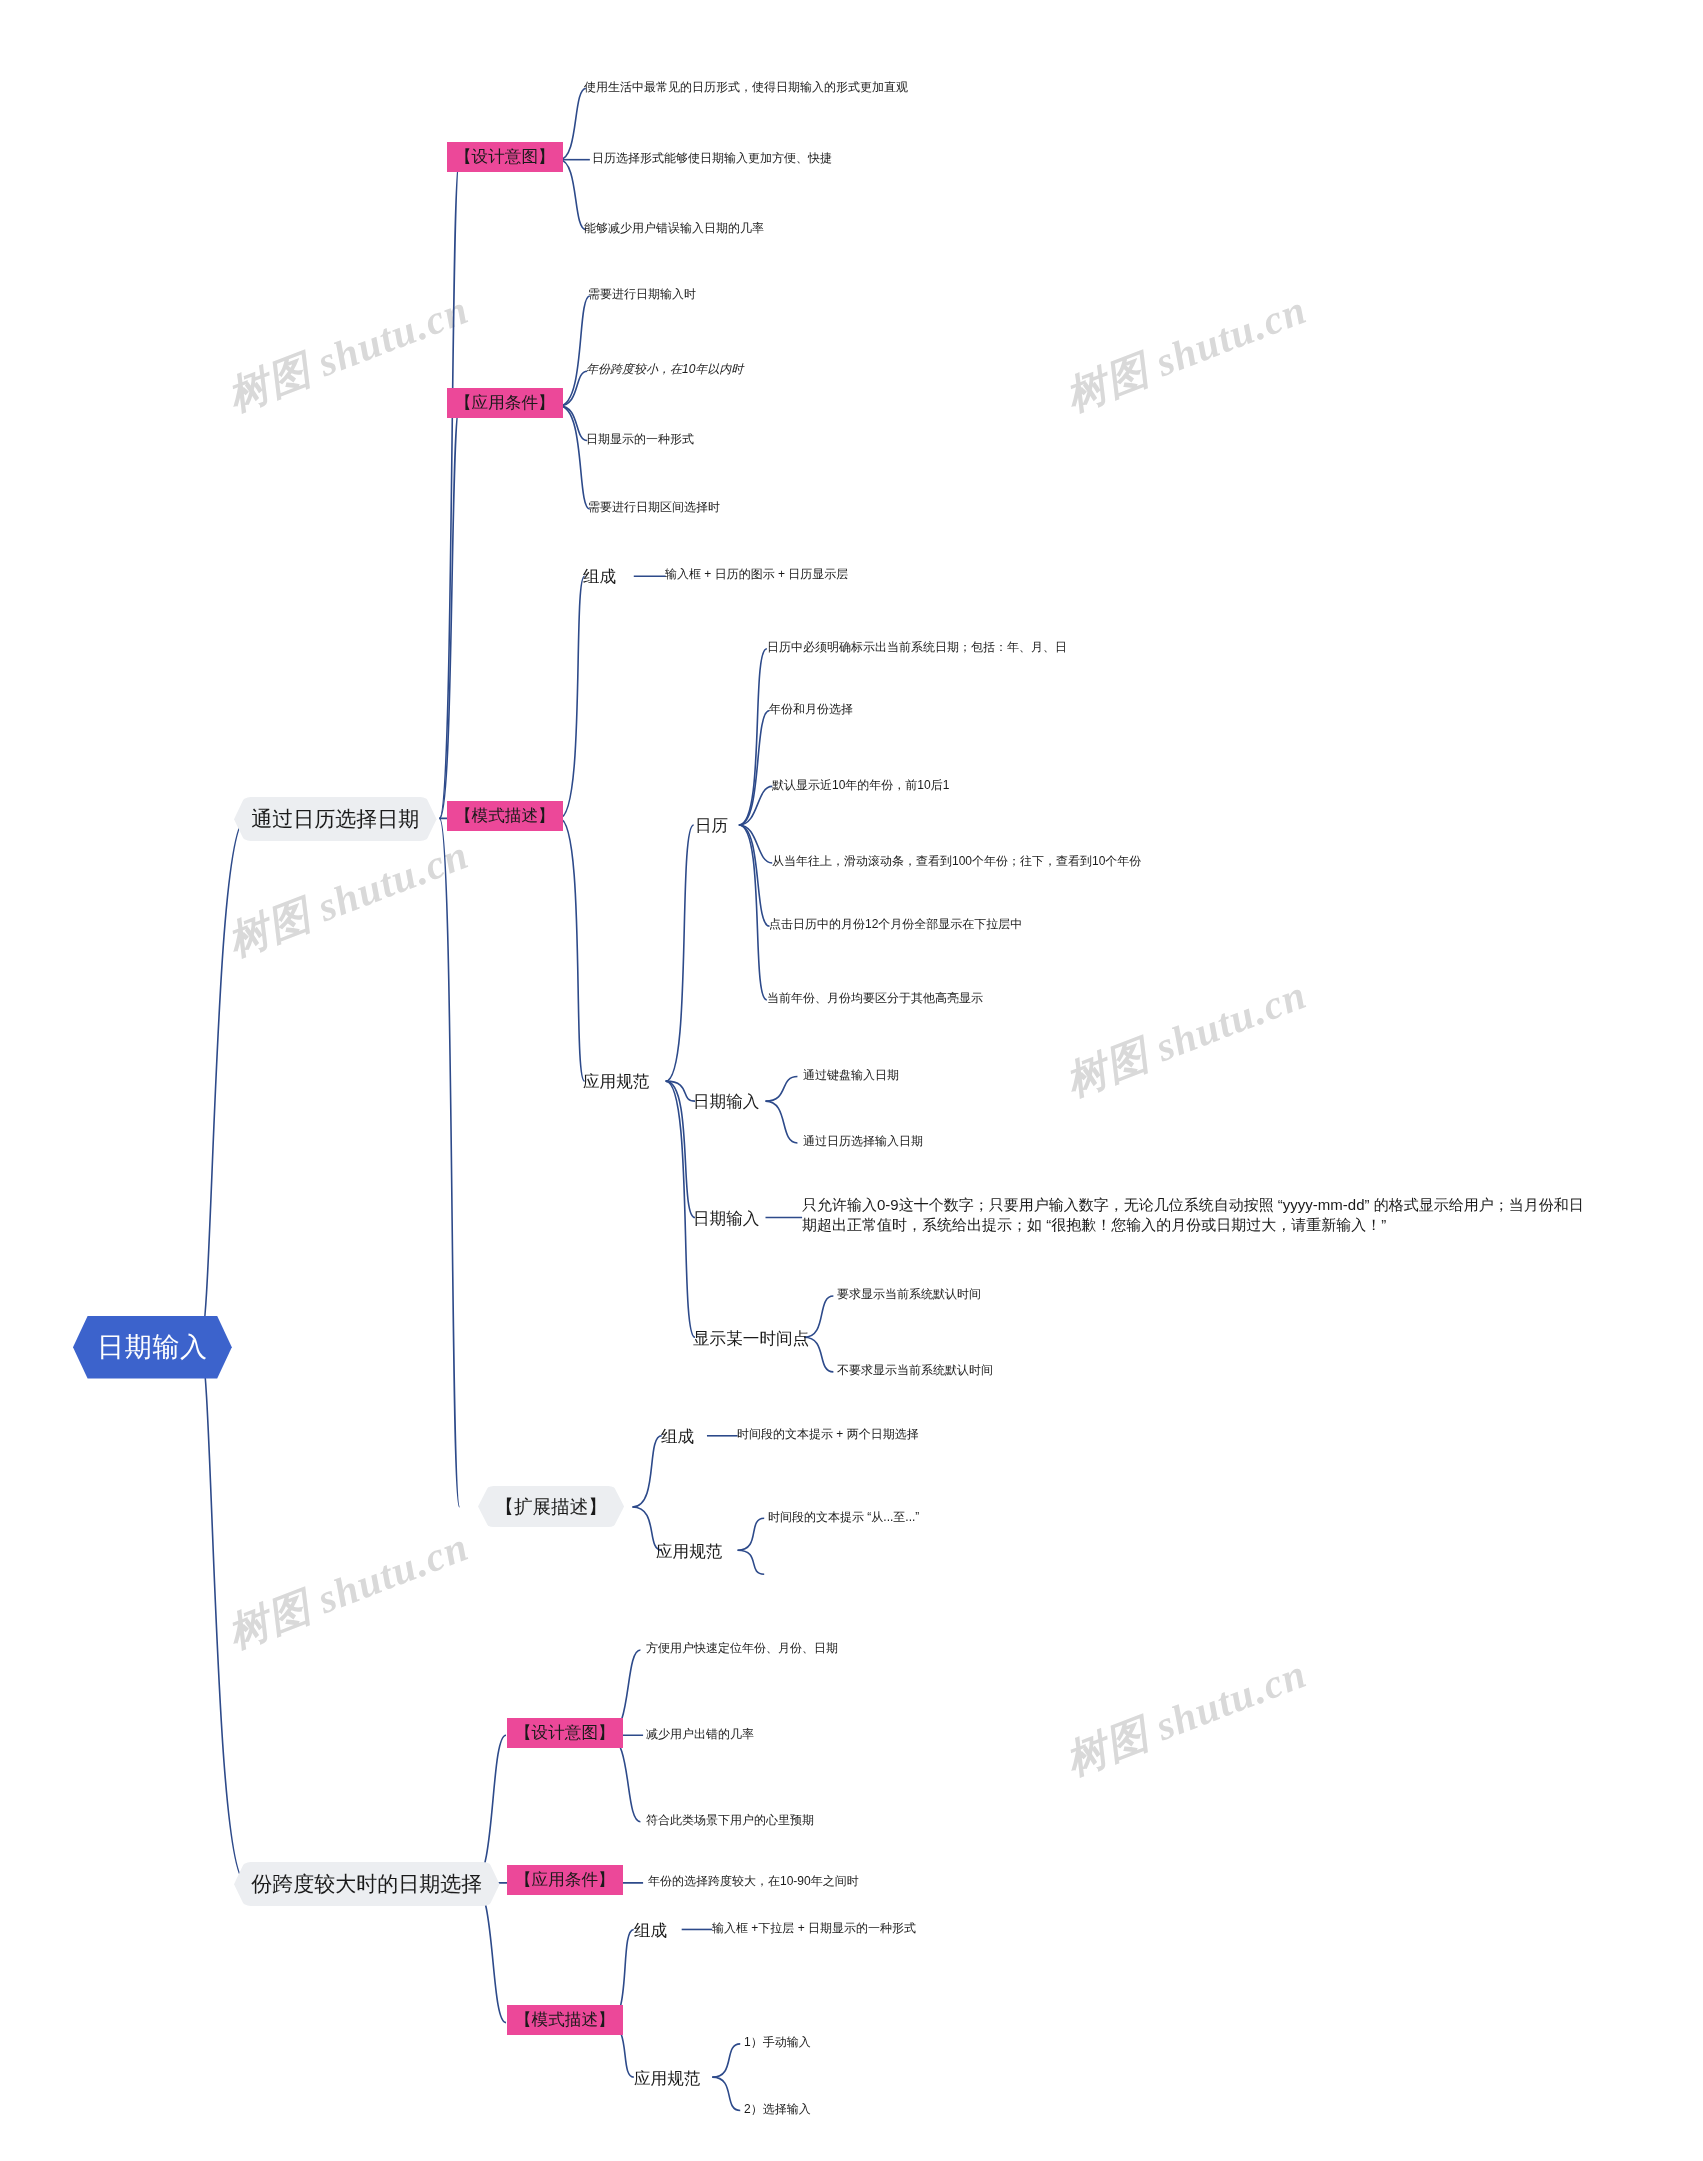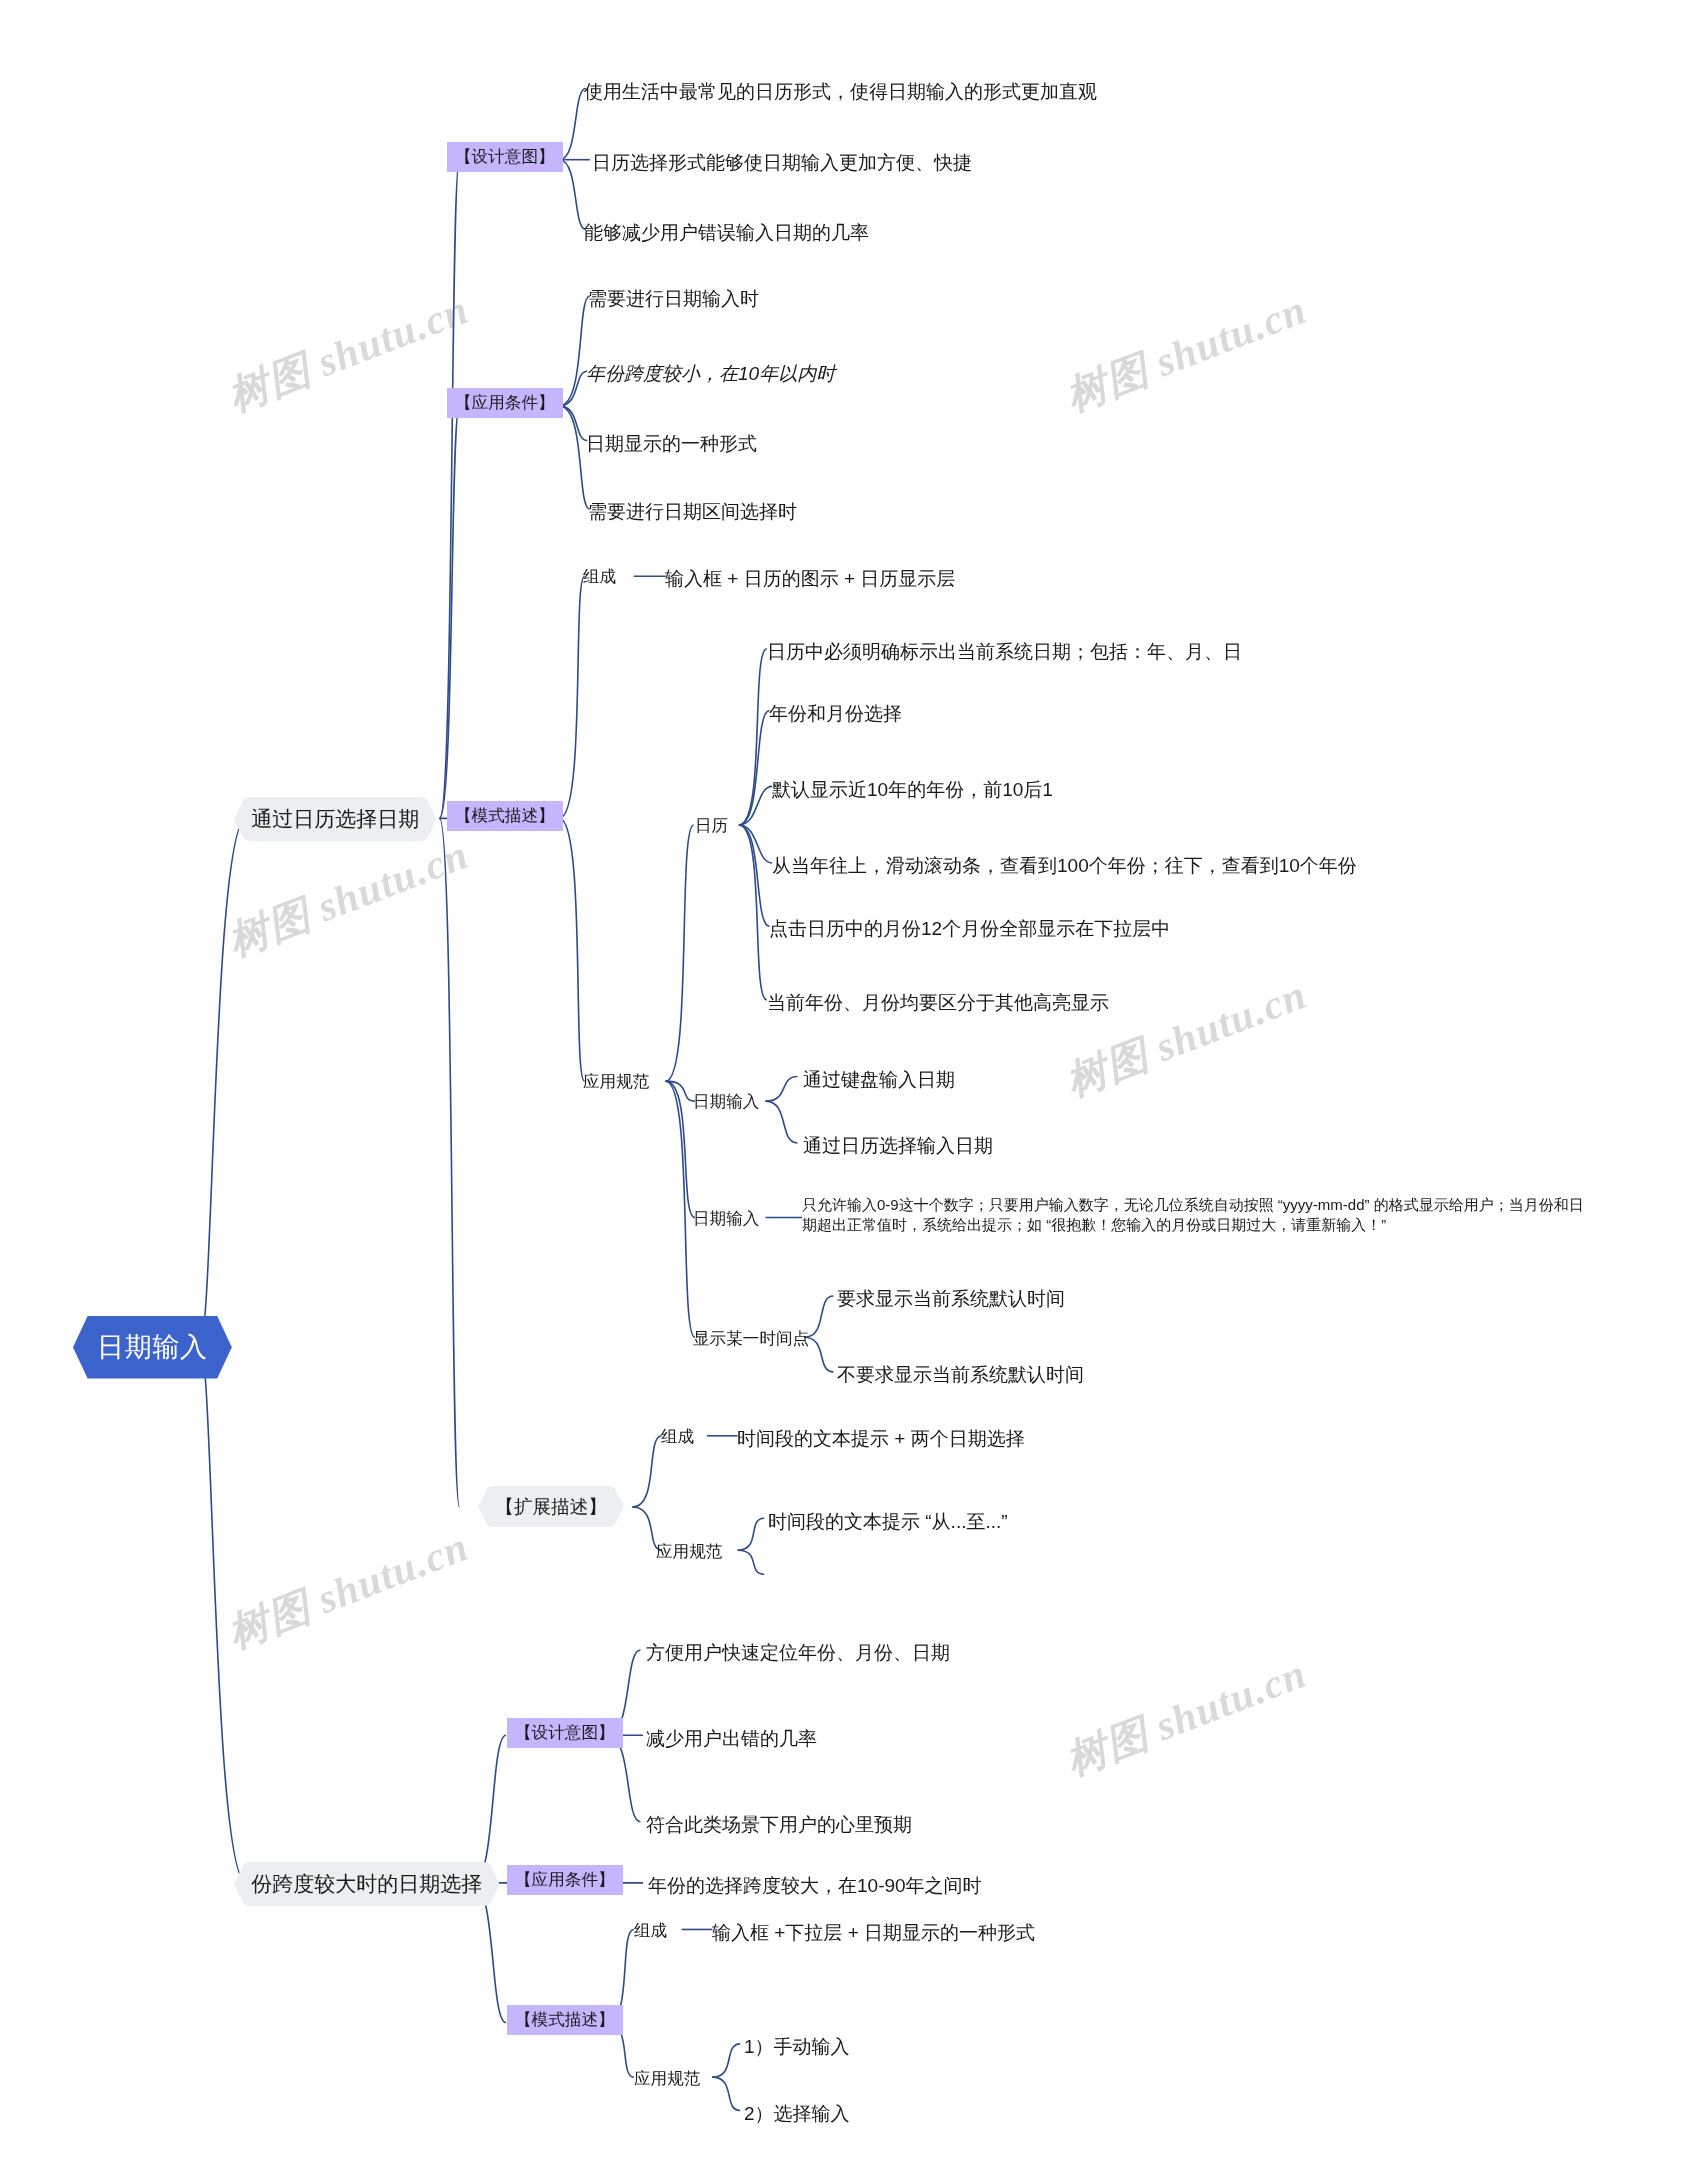--- a/index.html
+++ b/index.html
@@ -69,27 +69,27 @@
   
   .lvl1 {
     background: #eceef1;
     font-size: 21px;
     padding: 8px 17.3px;
     border-radius: 17.3px / 22.6px;
     clip-path: polygon(10.6px 0, calc(100% - 10.6px) 0, 100% 50%, calc(100% - 10.6px) 100%, 10.6px 100%, 0 50%);
   }
   
   .lvl2 {
-    background: #c4b5fd;
+    background: #ec4899;
     font-size: 16.6px;
     padding: 4px 8px;
   }
   
   .leaf {
-    font-size: 19px;
+    font-size: 12px;
   }
   .leaf.small {
     font-size: 15px;
   }
   .mid {
     font-size: 16.6px;
   }
 </style>
 </head>
 <body>

